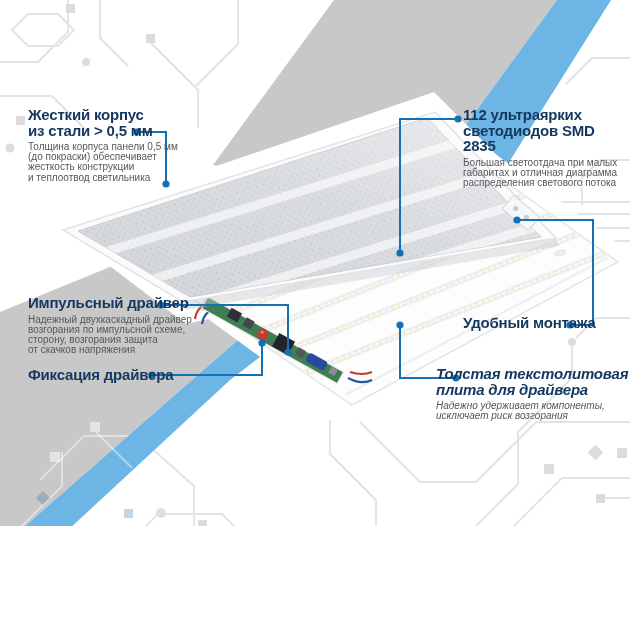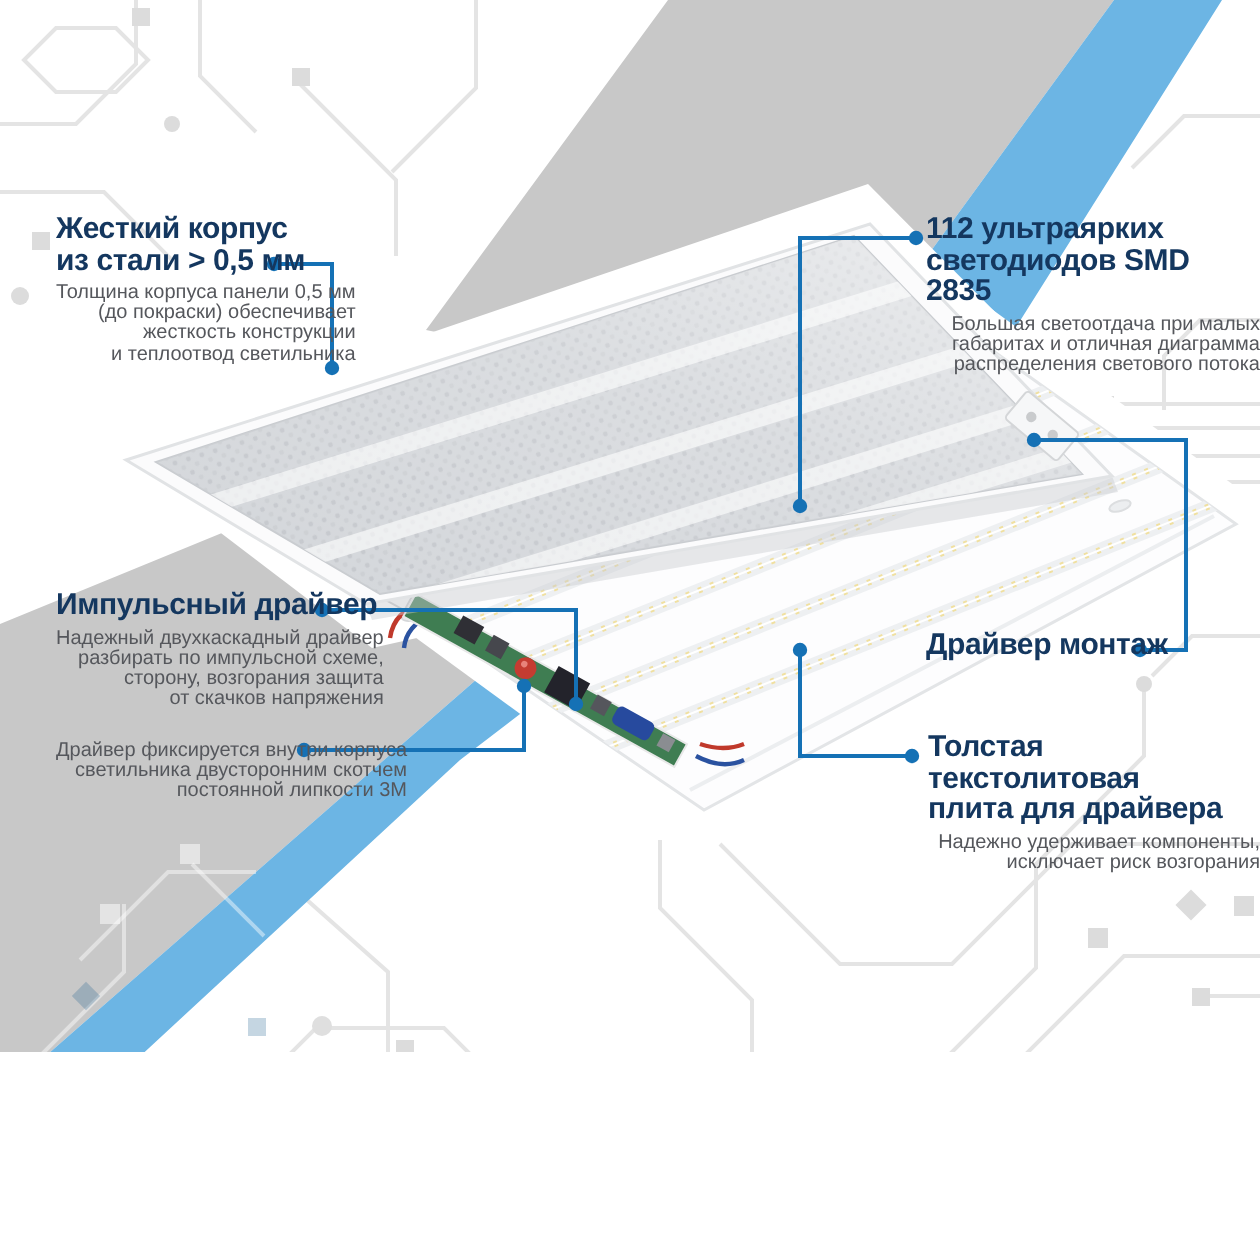--- a/index.html
+++ b/index.html
@@ -1,21 +1,21 @@
 <!DOCTYPE html>
 <html><head>
 <meta charset="utf-8">
 <style>
   html,body{margin:0;padding:0;background:#fff;}
   .stage{position:relative;width:630px;height:526px;overflow:hidden;background:#fff;
          font-family:"Liberation Sans",sans-serif;}
   .stage svg{position:absolute;left:0;top:0;}
   .callout{position:absolute;}
   .co-h{font-weight:bold;font-size:15px;line-height:15.5px;color:#14375f;letter-spacing:-0.2px;}
-  .co-b{font-size:10px;line-height:10.2px;color:#55575c;margin-top:4px;text-align:right;}
+  .co-b{font-size:10px;line-height:10.2px;color:#55575c;margin-top:4px;}
 </style>
 </head>
 <body>
 
 <div class="stage">
 
 <svg width="630" height="630" viewBox="0 0 630 630">
   <defs>
     <pattern id="tex" width="7" height="7" patternUnits="userSpaceOnUse" patternTransform="rotate(-17)">
       <rect width="7" height="7" fill="#d3d6da"></rect>
@@ -234,41 +234,39 @@
     <div>распределения светового потока</div>
   </div>
 </div>
 
 <div class="callout" style="left:28px;top:295px;">
   <div class="co-h">
     <div>Импульсный драйвер</div>
   </div>
   <div class="co-b">
     <div>Надежный двухкаскадный драйвер</div>
-    <div>разбирать по импульсной схеме,</div>
+    <div>возгорания по импульсной схеме,</div>
     <div>сторону, возгорания защита</div>
     <div>от скачков напряжения</div>
   </div>
 </div>
 
 <div class="callout" style="left:28px;top:367px;">
-  <div class="co-b">
-    <div>Драйвер фиксируется внутри корпуса</div>
-    <div>светильника двусторонним скотчем</div>
-    <div>постоянной липкости 3М</div>
+  <div class="co-h">
+    <div>Фиксация драйвера</div>
   </div>
 </div>
 
 <div class="callout" style="left:463px;top:315px;">
   <div class="co-h">
-    <div>Драйвер монтаж</div>
-  </div>
-</div>
-
-<div class="callout" style="left:464px;top:366px;">
+    <div>Удобный монтажа</div>
+  </div>
+</div>
+
+<div class="callout" style="left:436px;top:366px;font-style:italic;">
   <div class="co-h">
     <div>Толстая текстолитовая</div>
     <div>плита для драйвера</div>
   </div>
   <div class="co-b">
     <div>Надежно удерживает компоненты,</div>
     <div>исключает риск возгорания</div>
   </div>
 </div>
 

